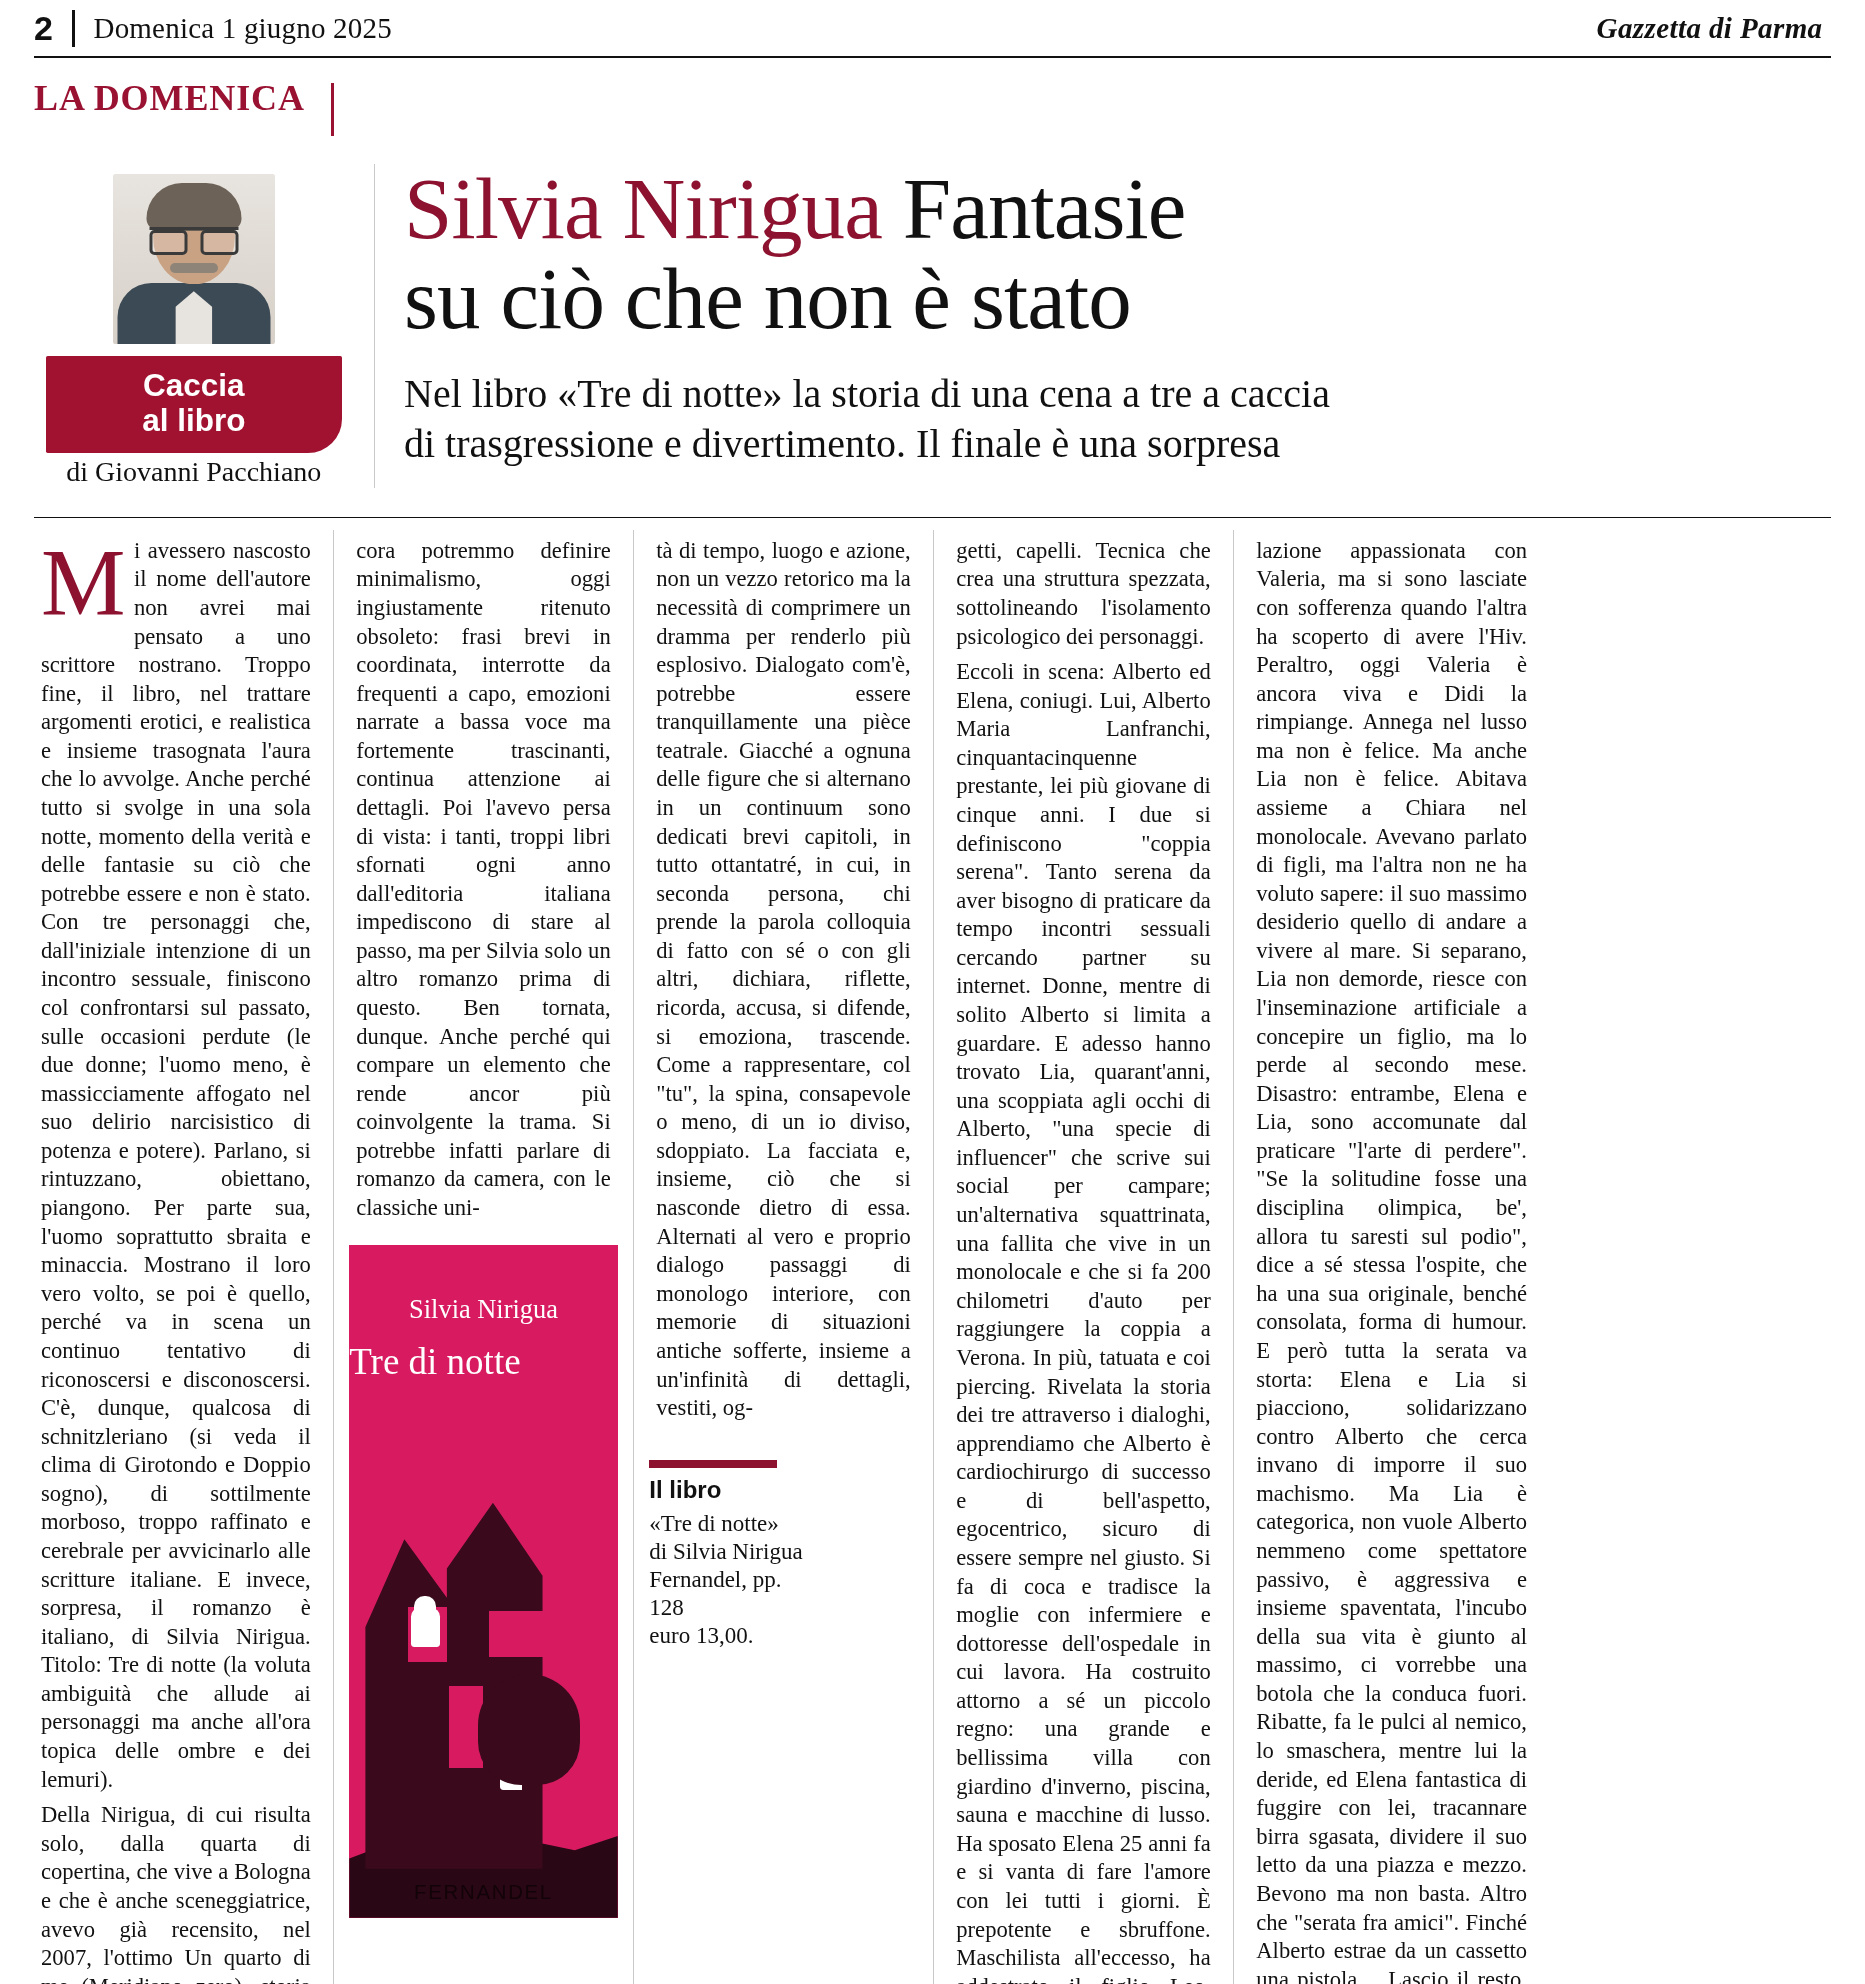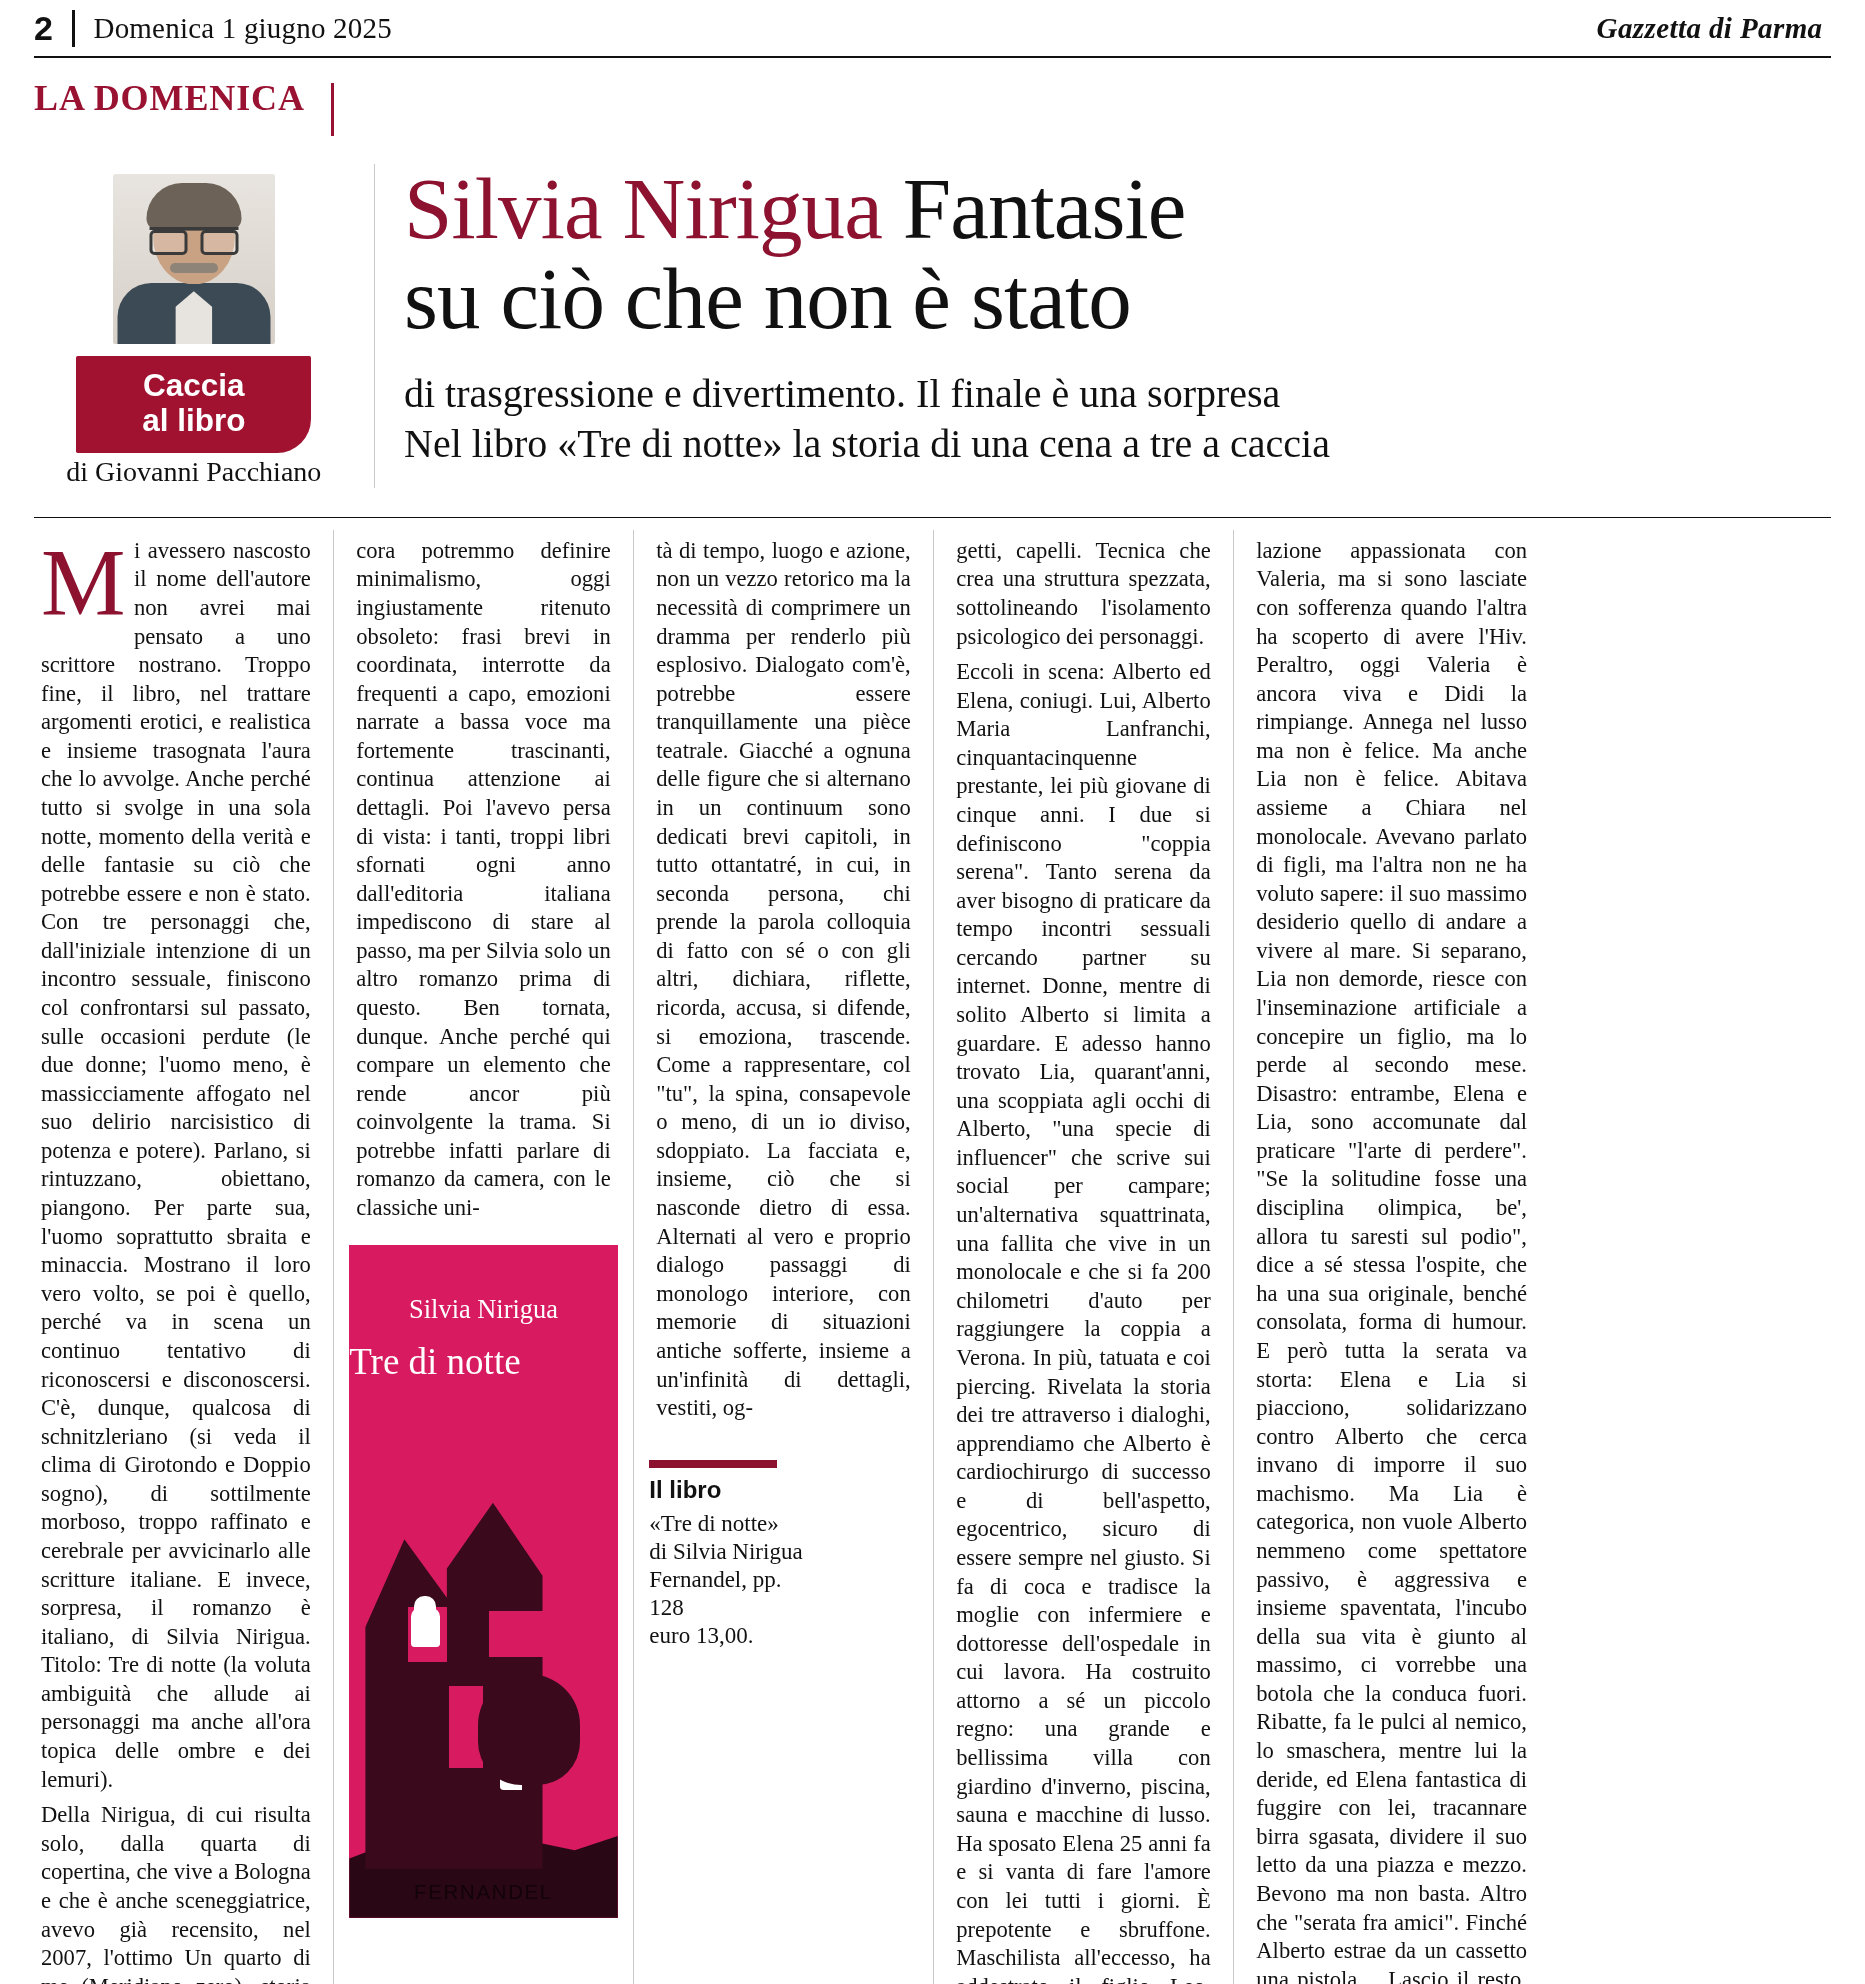--- a/index.html
+++ b/index.html
@@ -172,21 +172,21 @@
     left: 50%;
     bottom: 0;
     transform: translateX(-50%);
     width: 37px;
     height: 53px;
     background: #e7e4df;
     clip-path: polygon(50% 0, 100% 30%, 100% 100%, 0 100%, 0 30%);
   }
   .caccia-badge {
     margin: 12px auto 0 auto;
-    width: 235px;
+    width: 296px;
     background: #a01230;
     color: #ffffff;
     text-align: center;
     font-family: "Liberation Sans", sans-serif;
     font-weight: bold;
     font-size: 31.5px;
     line-height: 1.1;
     padding: 12px 0 15.3px 0;
     border-radius: 1.7px 1.7px 34px 1.7px;
   }
@@ -421,22 +421,22 @@
       </div>
       <div class="byline-name">di Giovanni Pacchiano</div>
     </div>
 
     <div class="headline-col">
       <h1 class="headline">
         <span class="author-name">Silvia Nirigua</span><span> Fantasie</span><br>
         <span>su ciò che non è stato</span><br>
       </h1>
       <div class="subhead">
+        <div>Nel libro «Tre di notte» la storia di una cena a tre a caccia</div>
         <div>di trasgressione e divertimento. Il finale è una sorpresa</div>
-        <div>Nel libro «Tre di notte» la storia di una cena a tre a caccia</div>
       </div>
     </div>
   </div>
 
   <div class="body-rule"></div>
 
   <div class="columns">
 
     <div class="col">
       <p class="dropcap">Mi avessero nascosto il nome dell'autore non avrei mai pensato a uno scrittore nostrano. Troppo fine, il libro, nel trattare argomenti erotici, e realistica e insieme trasognata l'aura che lo avvolge. Anche perché tutto si svolge in una sola notte, momento della verità e delle fantasie su ciò che potrebbe essere e non è stato. Con tre personaggi che, dall'iniziale intenzione di un incontro sessuale, finiscono col confrontarsi sul passato, sulle occasioni perdute (le due donne; l'uomo meno, è massicciamente affogato nel suo delirio narcisistico di potenza e potere). Parlano, si rintuzzano, obiettano, piangono. Per parte sua, l'uomo soprattutto sbraita e minaccia. Mostrano il loro vero volto, se poi è quello, perché va in scena un continuo tentativo di riconoscersi e disconoscersi. C'è, dunque, qualcosa di schnitzleriano (si veda il clima di Girotondo e Doppio sogno), di sottilmente morboso, troppo raffinato e cerebrale per avvicinarlo alle scritture italiane. E invece, sorpresa, il romanzo è italiano, di Silvia Nirigua. Titolo: Tre di notte (la voluta ambiguità che allude ai personaggi ma anche all'ora topica delle ombre e dei lemuri).</p>

